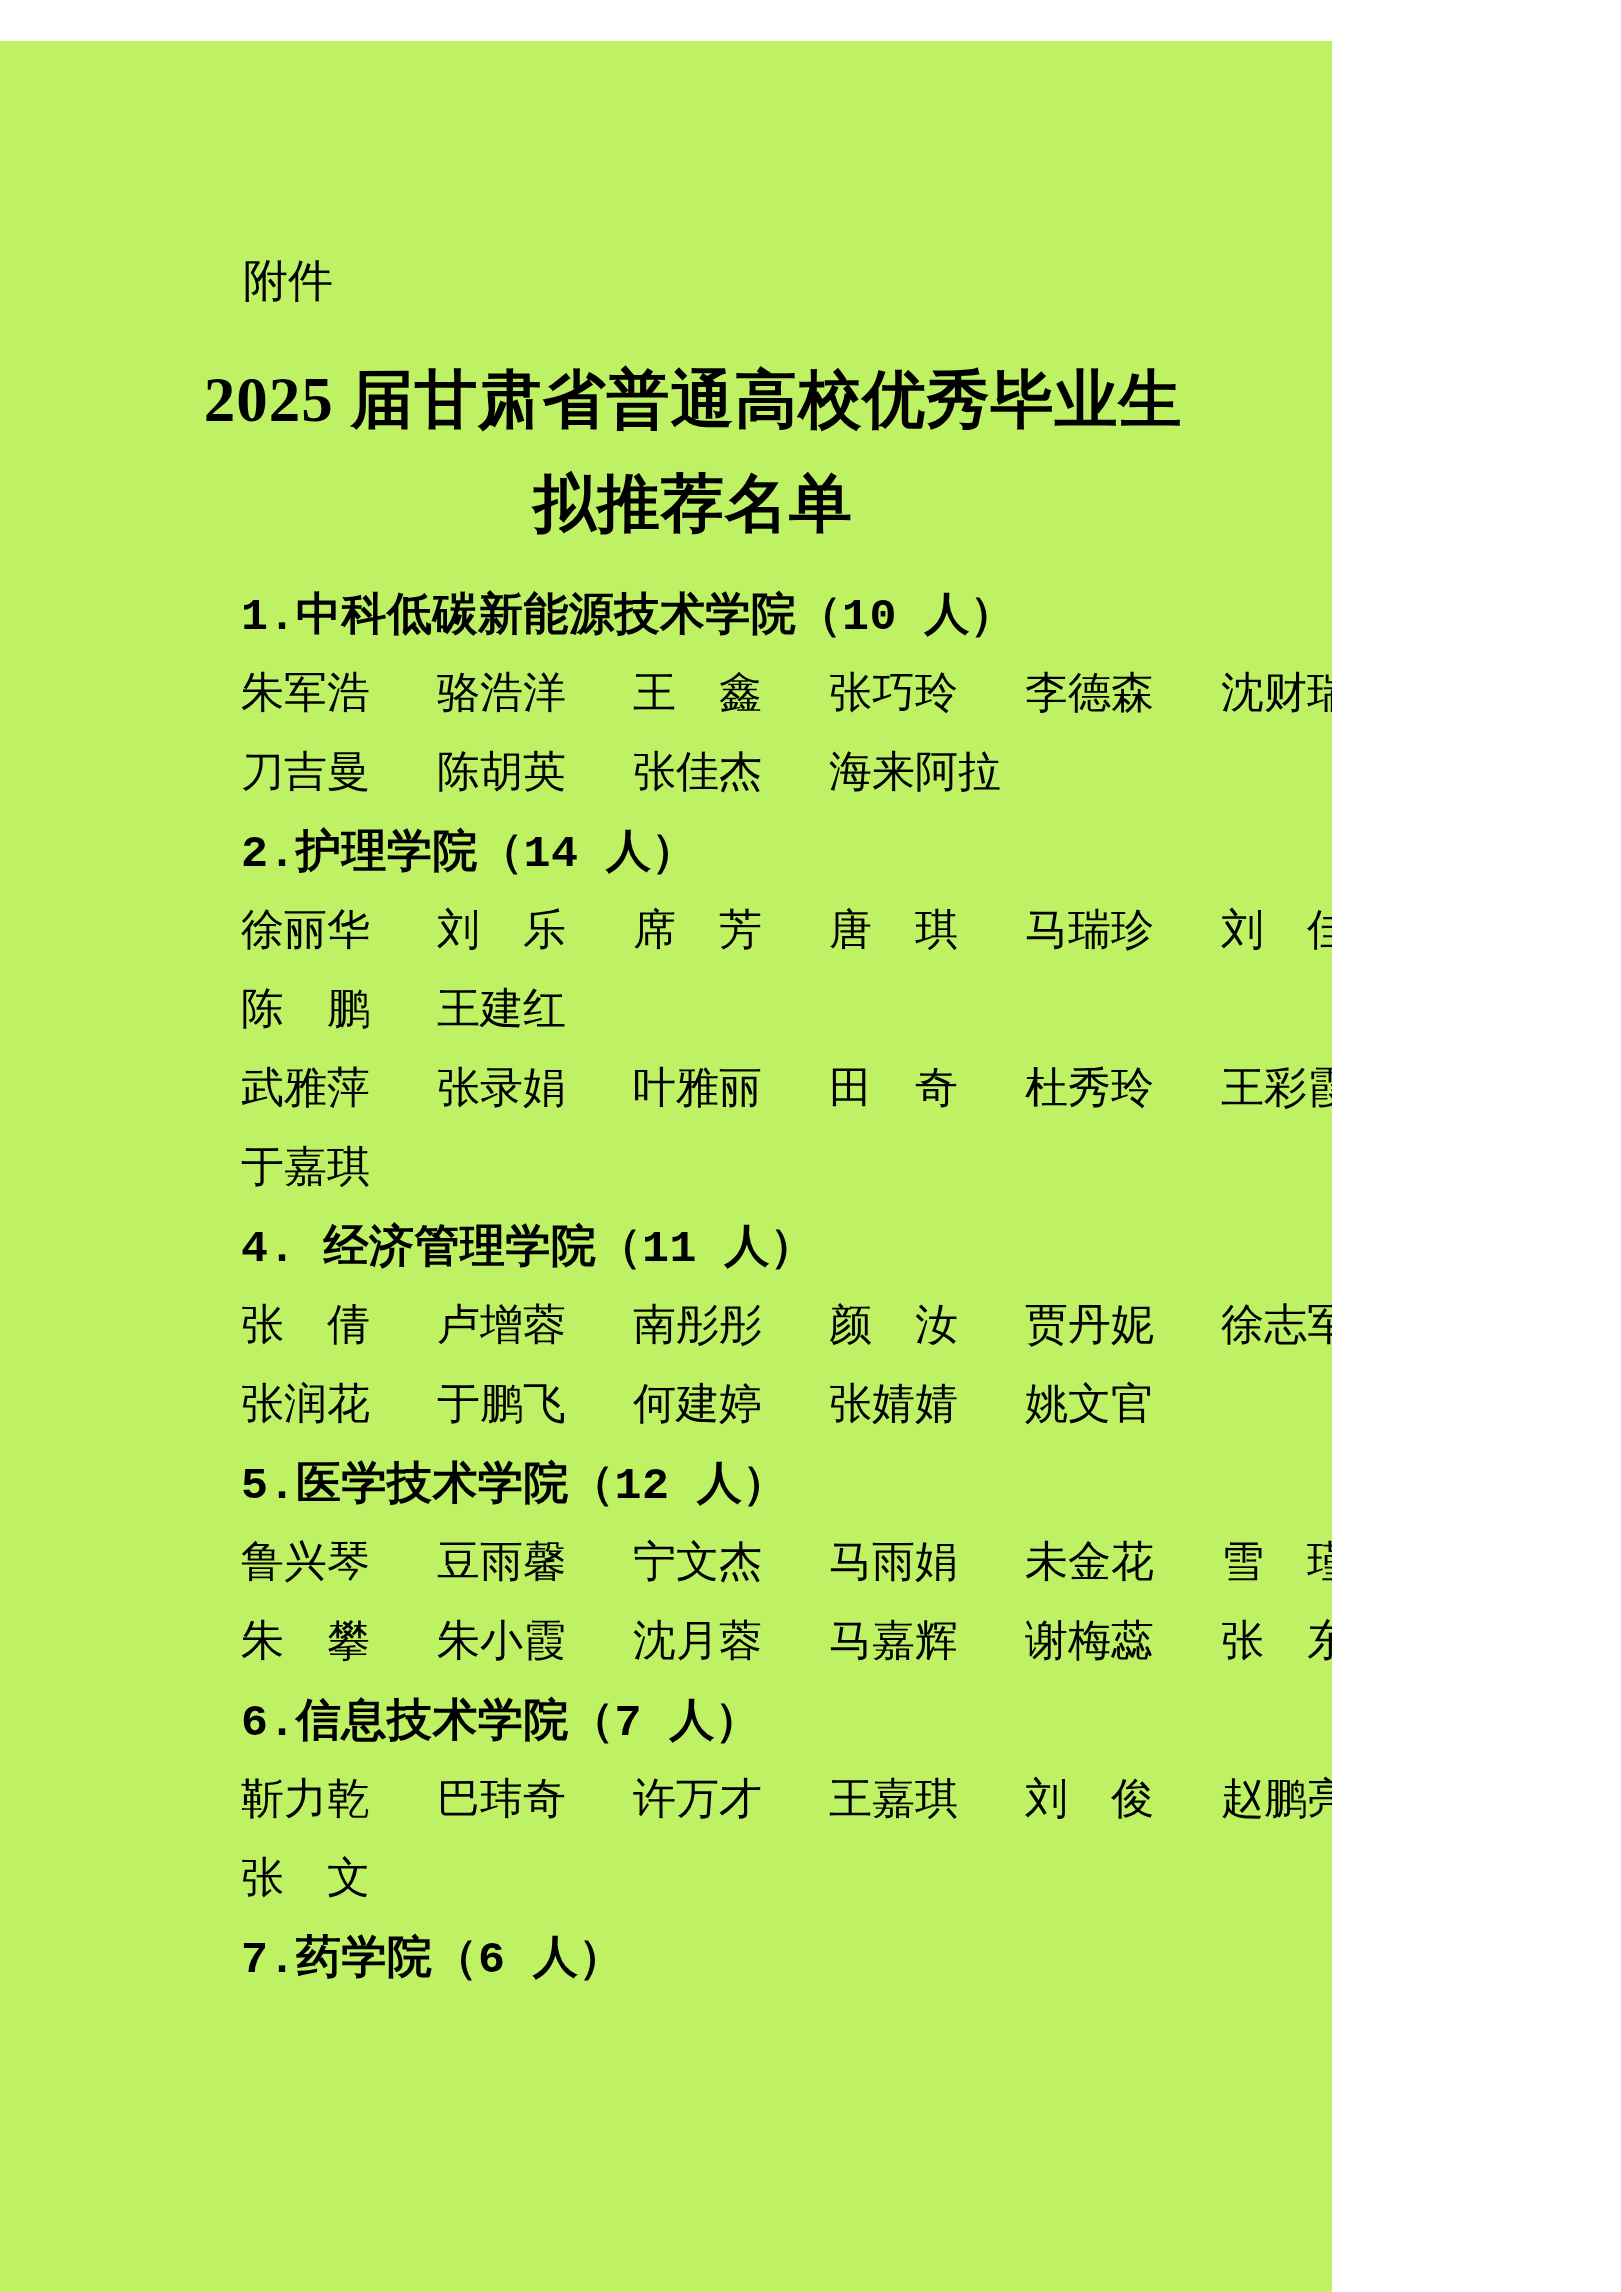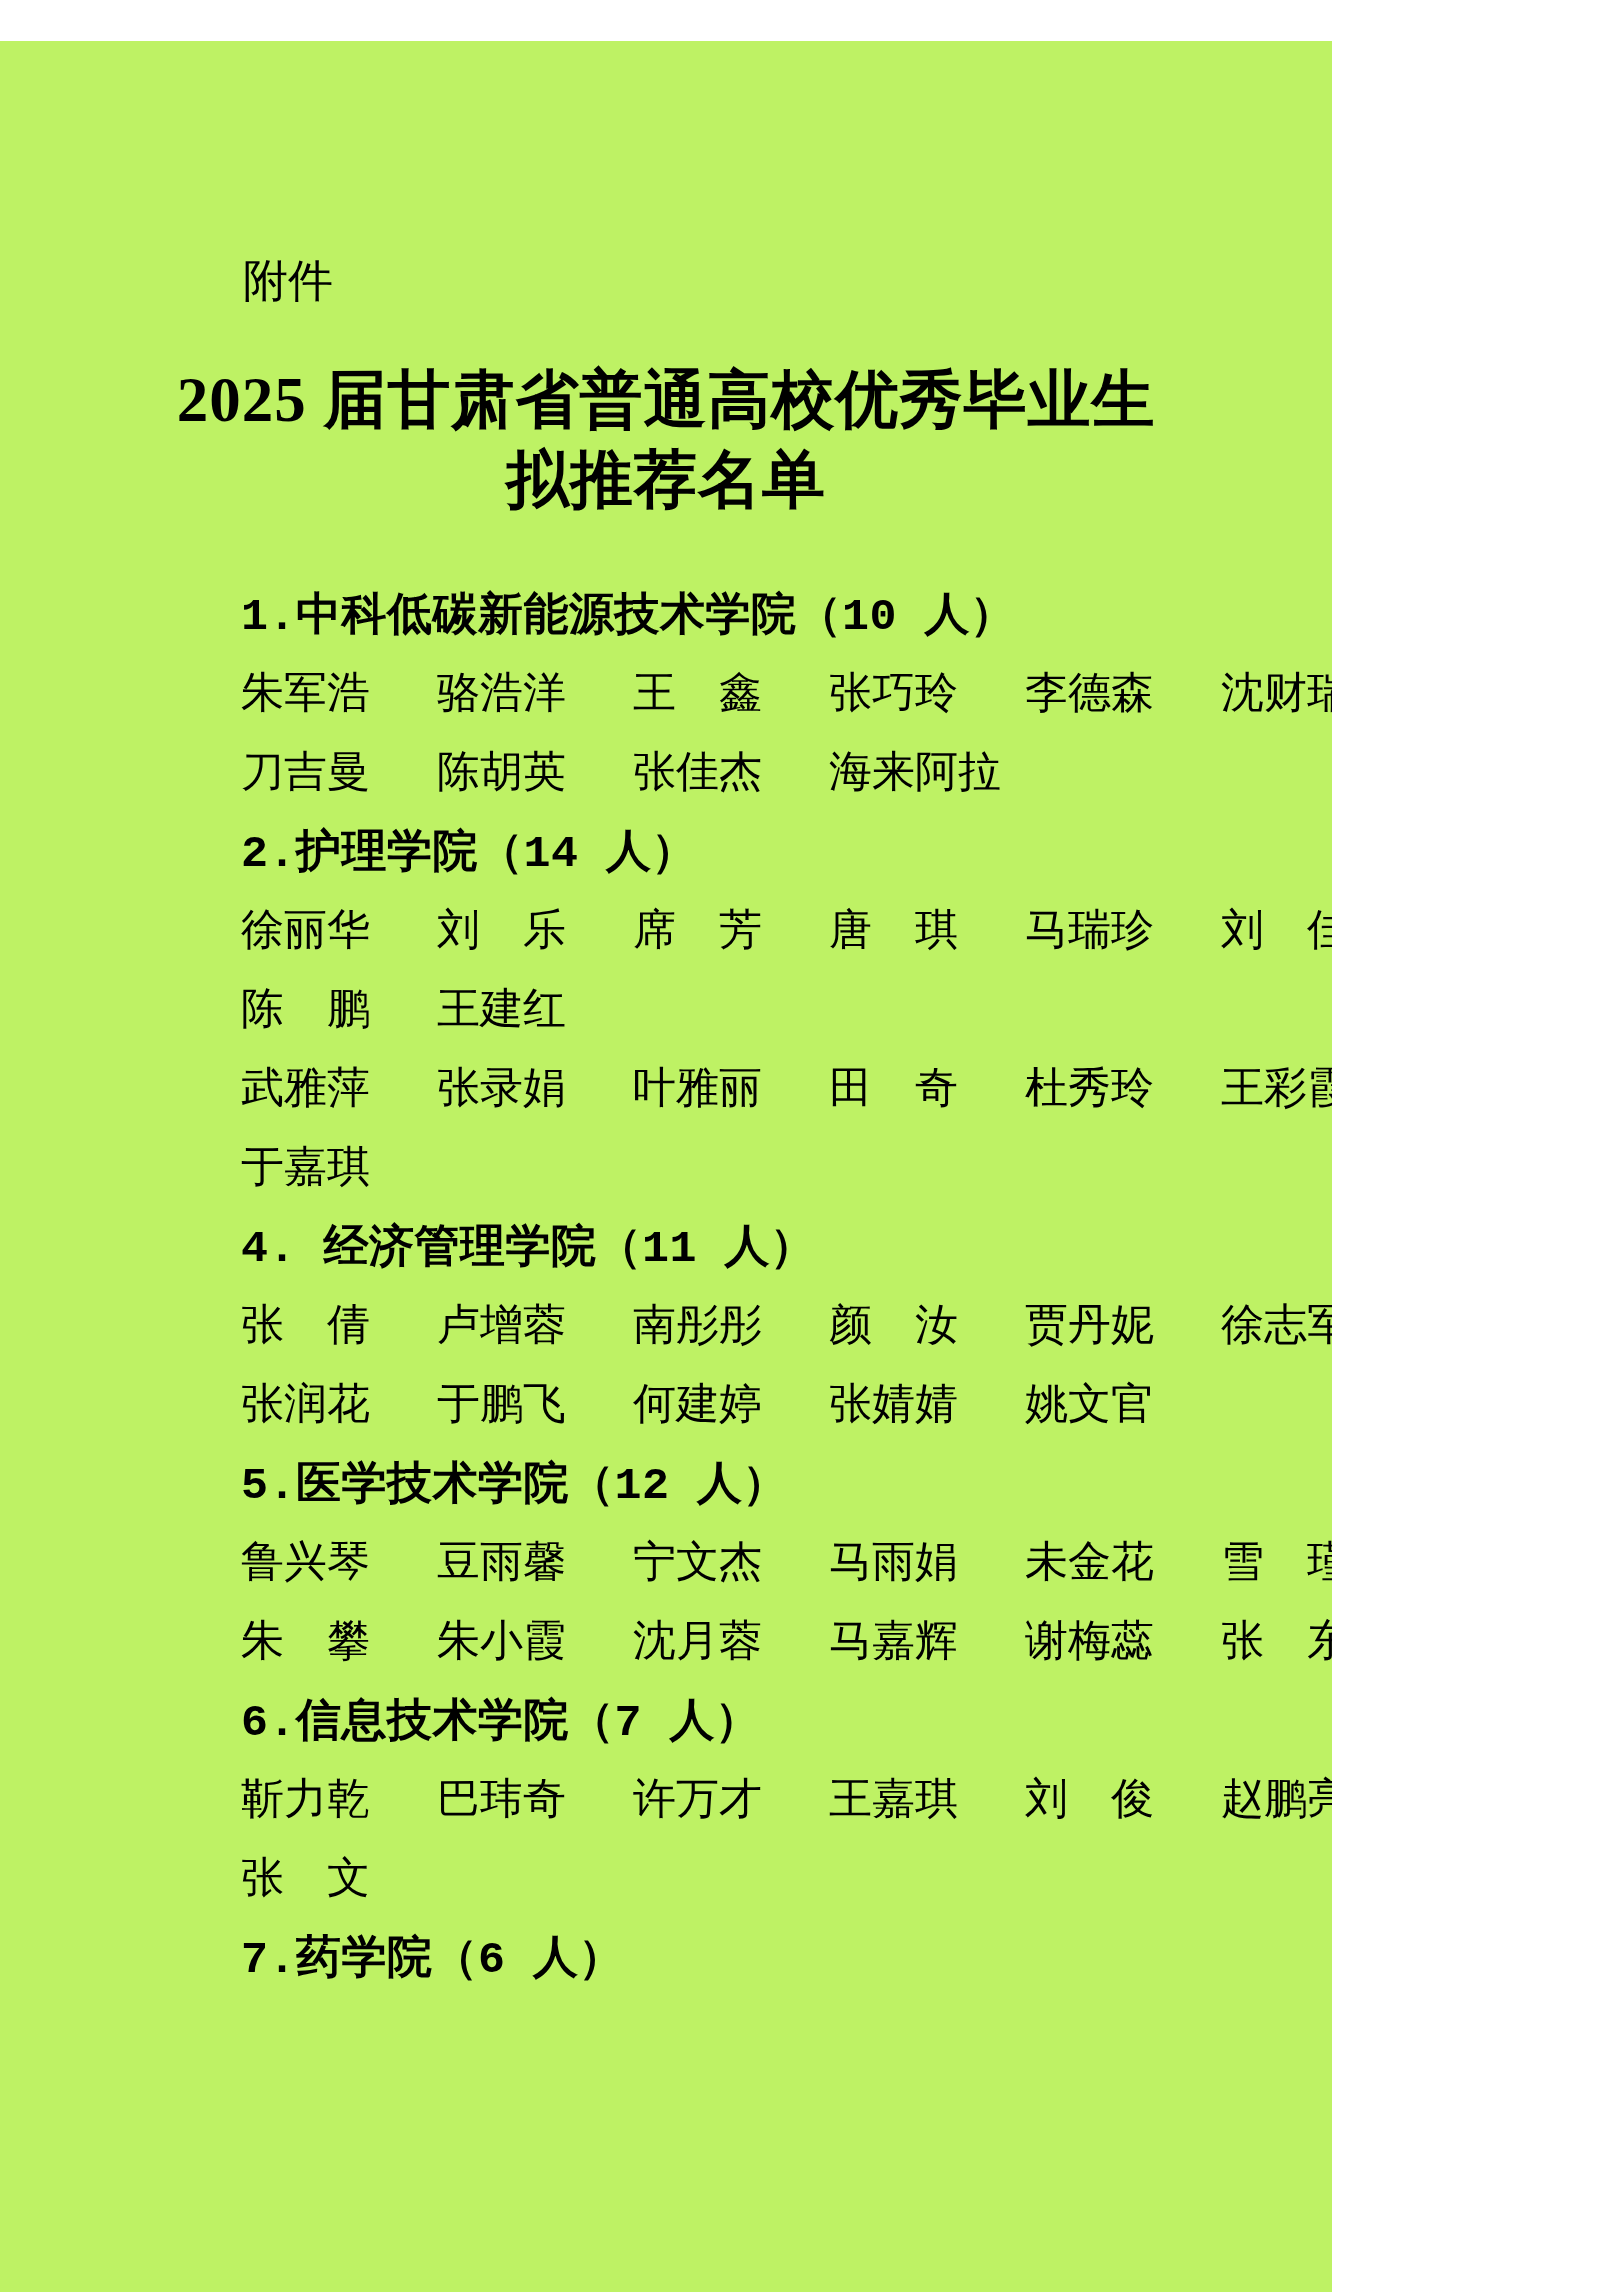--- a/index.html
+++ b/index.html
@@ -28,23 +28,24 @@
   }
   .doc-title {
     position: absolute;
     left: 0;
     width: 100%;
     text-align: center;
     font-size: 63px;
     font-weight: bold;
     letter-spacing: 1px;
     white-space: pre;
+    padding-left: 27px;
   }
   .doc-title.line1 { top: 316px; }
-  .doc-title.line2 { top: 396px; }
+  .doc-title.line2 { top: 420px; }
   .sections {
     position: absolute;
     left: 241px;
     top: 533px;
     width: 1147px;
   }
   .line {
     height: 79px;
     display: flex;
     align-items: center;

